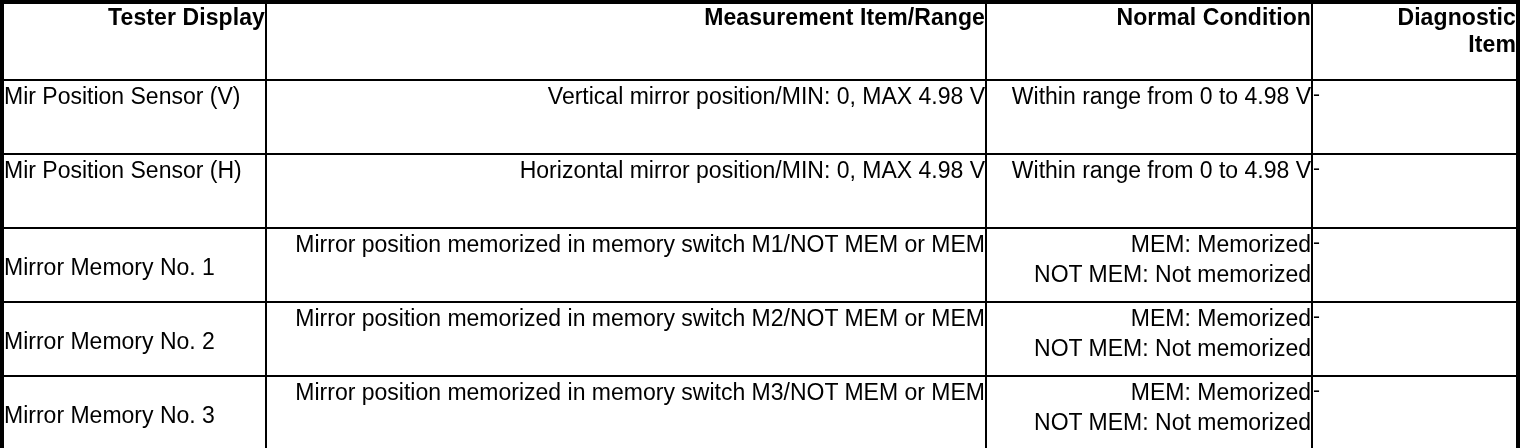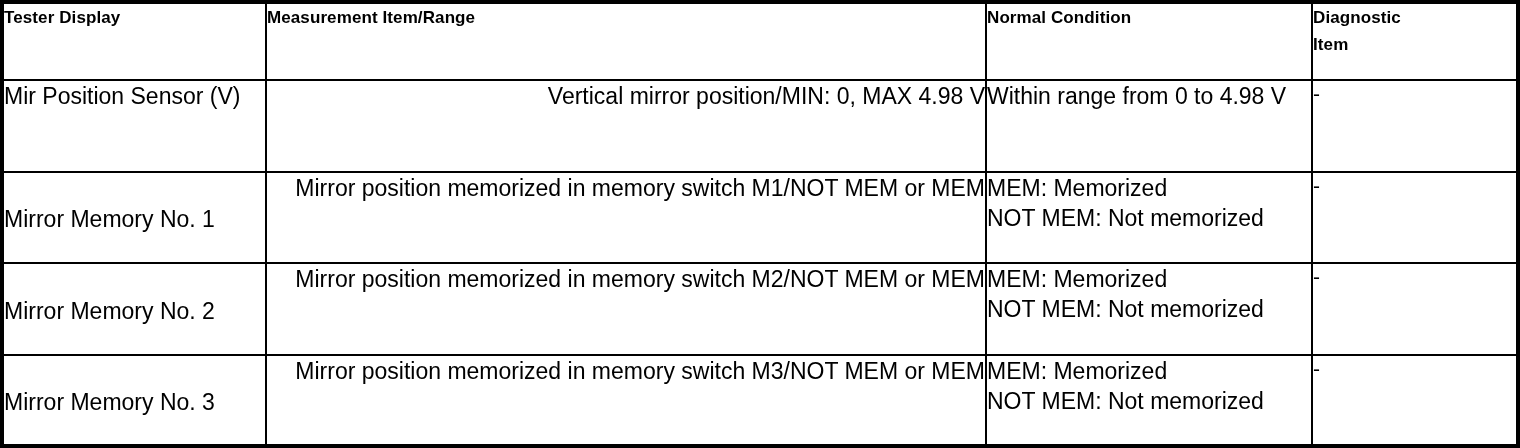--- a/index.html
+++ b/index.html
@@ -42,45 +42,45 @@
   
   col.col-tester   { width: 264px; }
   col.col-measure  { width: 720px; }
   col.col-normal   { width: 326px; }
   col.col-note     { width: 206px; }
 
   
   tr.header-row { height: 78px; }
 
   th.head-cell {
-    text-align: left;
+    text-align: right;
     vertical-align: middle;
     font-weight: bold;
-    font-size: 17px;
+    font-size: 23px;
     line-height: 27px;
     letter-spacing: 0.1px;
     padding: 2px 6px;
   }
   th.head-cell .head-label {
     display: block;
   }
 
   
   tr.data-row { height: 74px; }
 
   td.cell {
     font-size: 23px;
     line-height: 30px;
     padding: 6px 7px 4px 7px;
     vertical-align: top;
   }
 
   td.cell-tester   { text-align: left; }
   td.cell-measure  { text-align: right; }
-  td.cell-normal   { text-align: left; }
+  td.cell-normal   { text-align: right; }
   td.cell-note     { text-align: left; }
 
   .cell-text {
     display: block;
     white-space: pre-line;
   }
 
   
   td.cell-tester.single-line {
     vertical-align: middle;
@@ -131,20 +131,34 @@
           <span class="cell-text">Vertical mirror position/MIN: 0, MAX 4.98 V</span>
         </td>
         <td class="cell cell-normal">
           <span class="cell-text">Within range from 0 to 4.98 V</span>
         </td>
         <td class="cell cell-note">
           <span class="cell-text">-</span>
         </td>
       </tr>
 
+      <tr class="data-row">
+        <td class="cell cell-tester">
+          <span class="cell-text">Mir Position Sensor (H)</span>
+        </td>
+        <td class="cell cell-measure">
+          <span class="cell-text">Horizontal mirror position/MIN: 0, MAX 4.98 V</span>
+        </td>
+        <td class="cell cell-normal">
+          <span class="cell-text">Within range from 0 to 4.98 V</span>
+        </td>
+        <td class="cell cell-note">
+          <span class="cell-text">-</span>
+        </td>
+      </tr>
 
       <tr class="data-row">
         <td class="cell cell-tester single-line">
           <span class="cell-text">Mirror Memory No. 1</span>
         </td>
         <td class="cell cell-measure">
           <span class="cell-text">Mirror position memorized in memory switch M1/NOT MEM or MEM</span>
         </td>
         <td class="cell cell-normal">
           <span class="cell-text">MEM: Memorized

